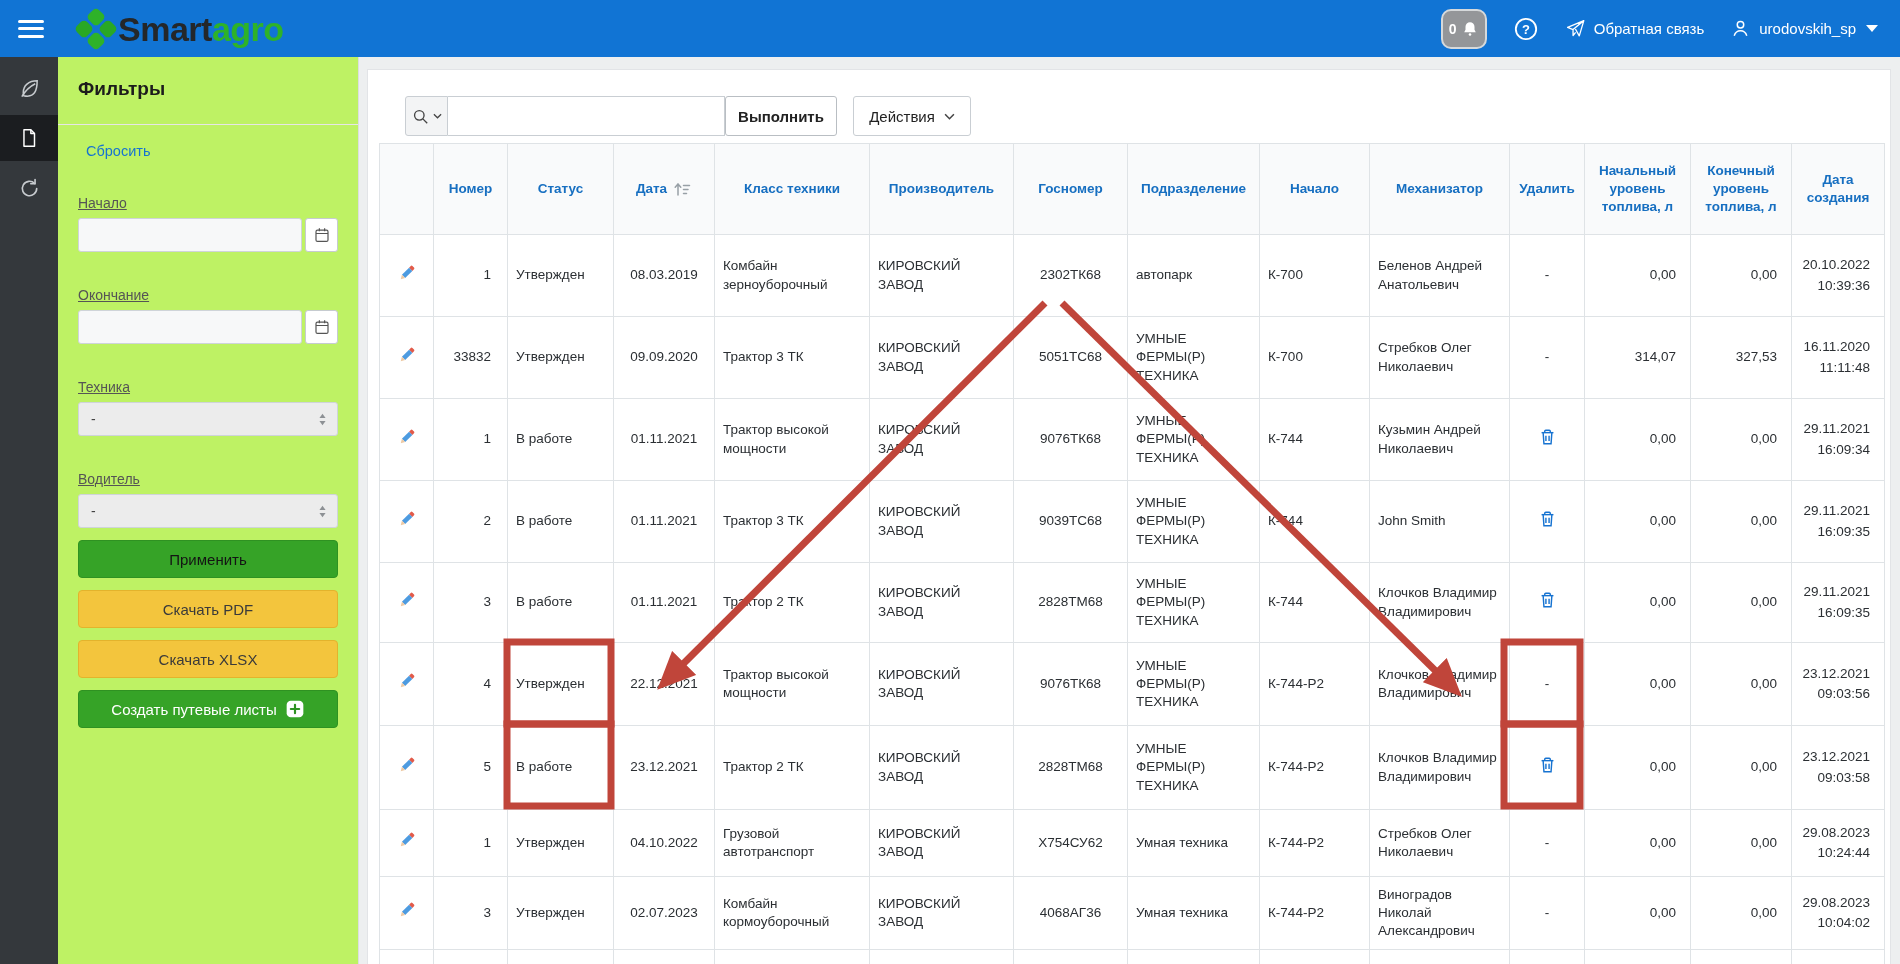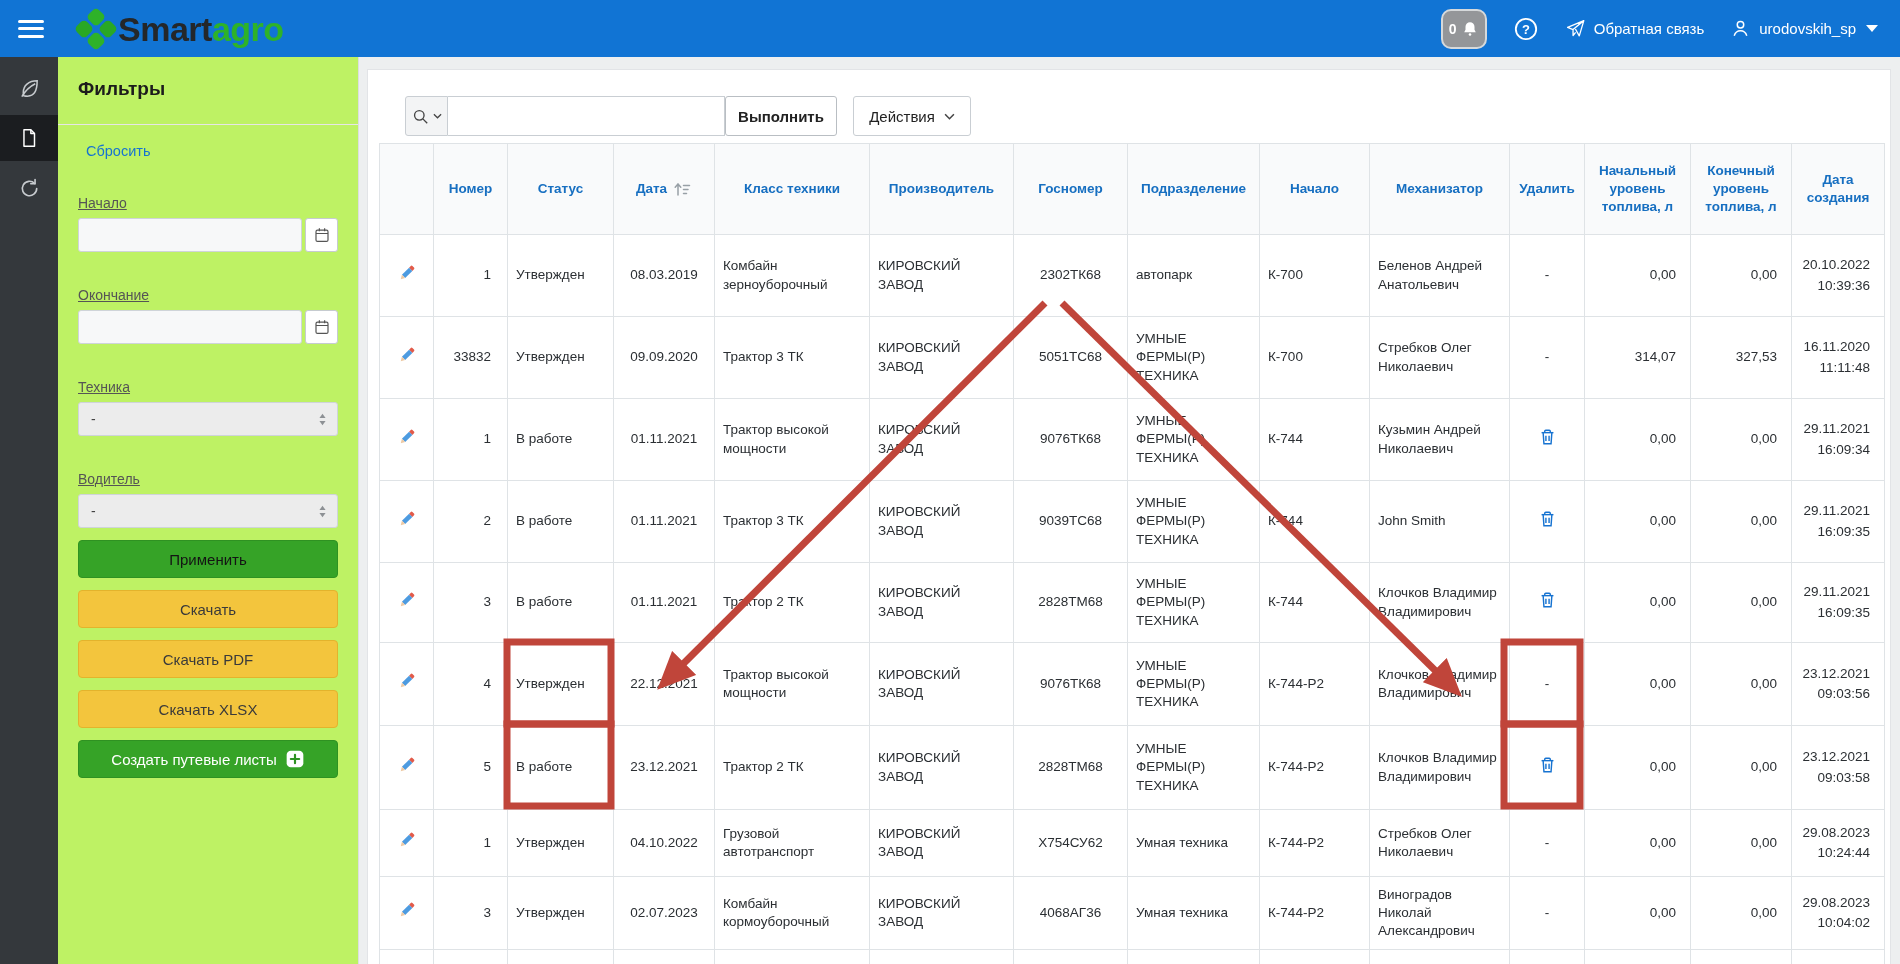--- a/index.html
+++ b/index.html
@@ -195,23 +195,20 @@
     <div class="fake-select">
       <span>-</span>
       <svg width="9" height="15" viewBox="0 0 10 16" fill="#8d9094">
         <path d="M5 1.5l3.4 4.8H1.6z"></path>
           <path d="M5 14.5l3.4-4.8H1.6z"></path>
       </svg>
     </div>
 
     <div class="f-btn green">
         <span>Применить</span>
-      </div>
-    <div class="f-btn yellow">
-        <span>Скачать</span>
       </div>
     <div class="f-btn yellow">
         <span>Скачать PDF</span>
       </div>
     <div class="f-btn yellow">
         <span>Скачать XLSX</span>
       </div>
     <div class="f-btn green white-text">
       <span>Создать путевые листы</span>
       <span class="plus-badge">

